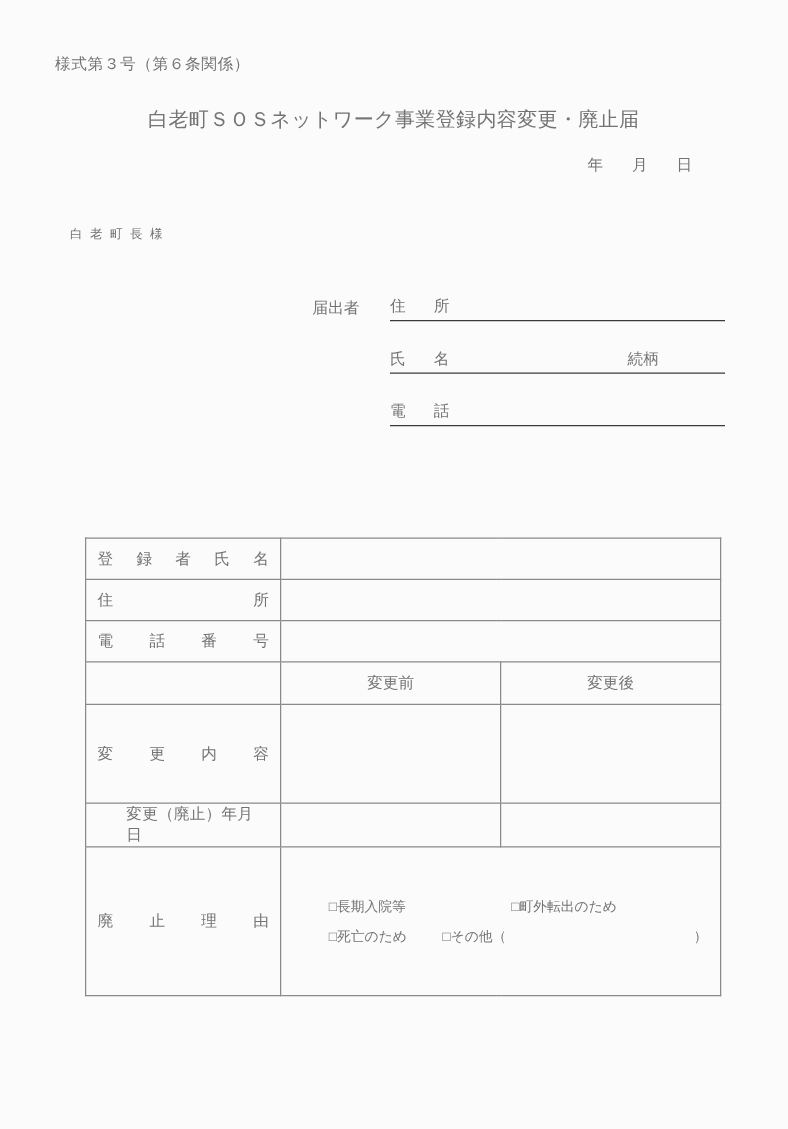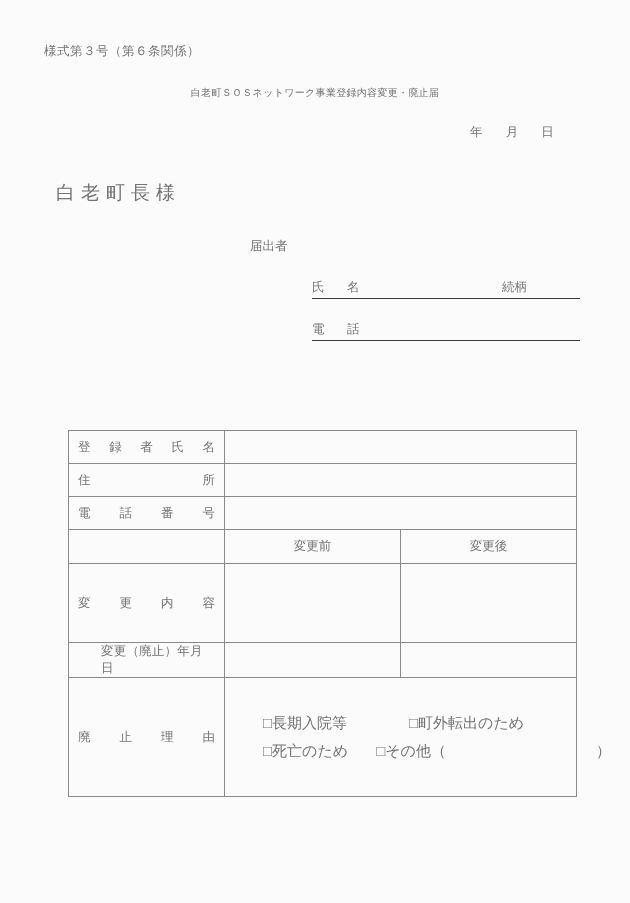--- a/index.html
+++ b/index.html
@@ -25,39 +25,39 @@
     font-size: 12.5px;
     letter-spacing: 0.5px;
     white-space: nowrap;
   }
   .doc-title {
     position: absolute;
     left: 0;
     top: 86px;
     width: 630px;
     text-align: center;
-    font-size: 10px;
+    font-size: 16px;
     letter-spacing: 0.3px;
     white-space: nowrap;
   }
   .date-line {
     position: absolute;
     left: 470px;
     top: 124px;
     font-size: 12.5px;
     white-space: nowrap;
   }
   .date-line span { margin-right: 20px; }
   .date-line span:last-child { margin-right: 0; }
 
   .addressee {
     position: absolute;
     left: 56px;
     top: 180px;
-    font-size: 19px;
+    font-size: 10px;
     letter-spacing: 6px;
     white-space: nowrap;
   }
 
   
   .submitter {
     position: absolute;
     left: 250px;
     top: 236px;
     width: 330px;
@@ -149,21 +149,21 @@
   .reason-cell {
     padding: 0 10px 0 14px;
     vertical-align: middle;
   }
   .reason-row {
     display: flex;
     align-items: center;
     margin: 9px 0;
   }
   .reason-item {
-    font-size: 15px;
+    font-size: 11px;
     white-space: nowrap;
     padding-left: 28px;
   }
   .reason-item.c1 { width: 118px; }
   .reason-item.c2 { flex: 1; }
   .paren-gap { display: inline-block; width: 150px; }
 </style>
 </head>
 <body>
 
@@ -177,20 +177,23 @@
     <span>年</span>
     <span>月</span>
     <span>日</span>
   </div>
 
   <div class="addressee">白老町長様</div>
 
   <div class="submitter">
     <div class="submitter-row">
       <div class="submitter-tag">届出者</div>
+      <div class="submitter-line">
+        <span class="field-label">住　所</span>
+      </div>
     </div>
     <div class="submitter-row">
       <div class="submitter-line">
         <span class="field-label">氏　名</span>
         <span class="field-sub">続柄</span>
       </div>
     </div>
     <div class="submitter-row">
       <div class="submitter-line">
         <span class="field-label">電　話</span>

